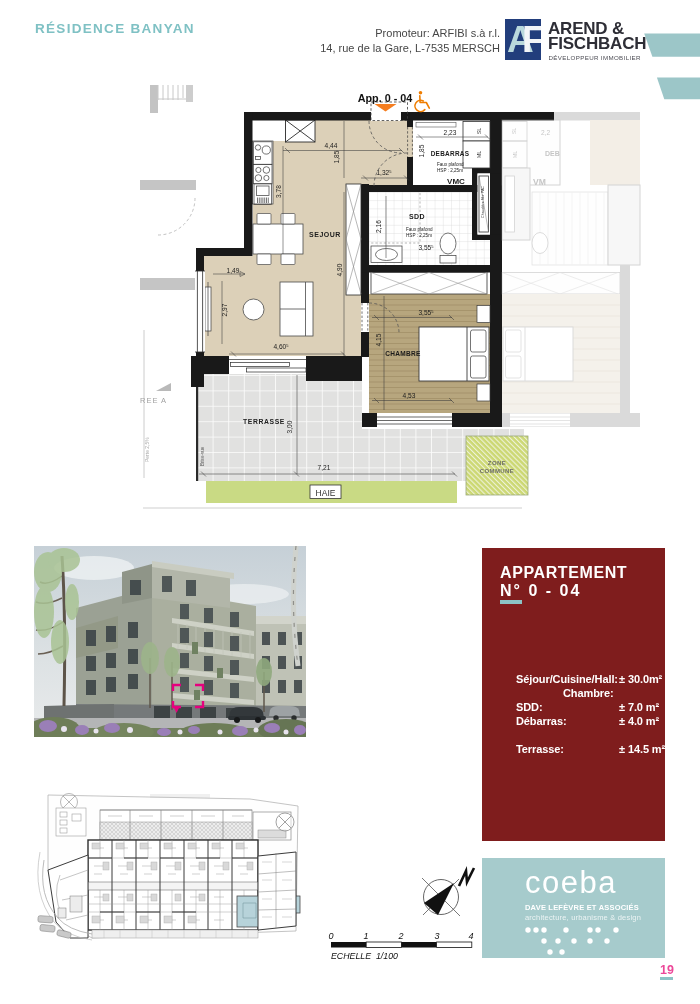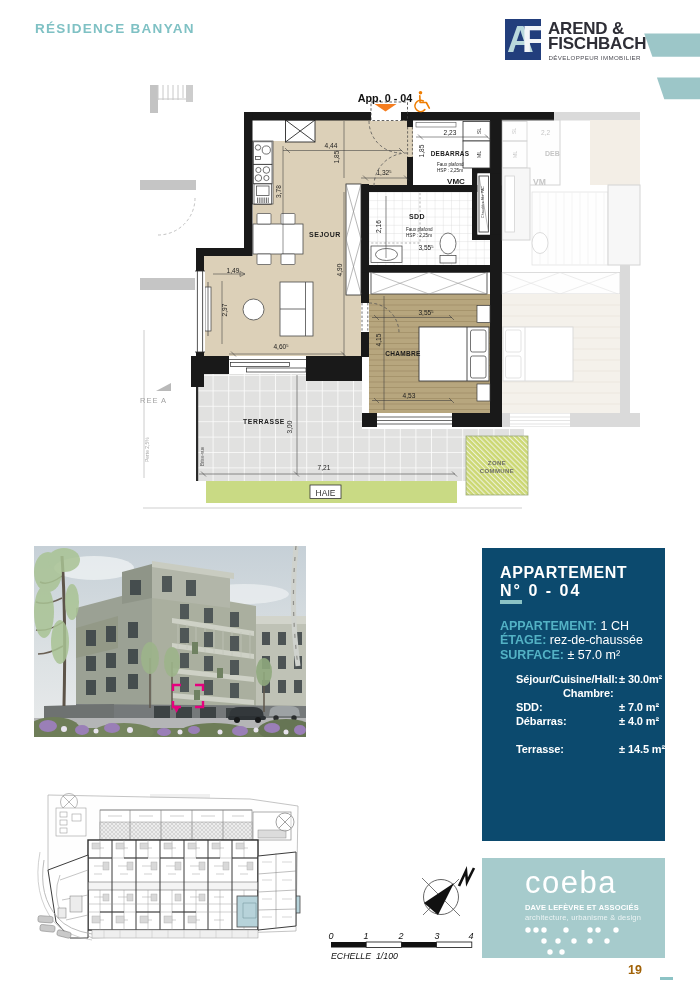--- a/index.html
+++ b/index.html
@@ -7,20 +7,21 @@
         font-family:"Liberation Sans", sans-serif;}
   .abs{position:absolute;}
 </style>
 </head>
 <body>
 <div id="page">
 
   <div class="abs" style="left:35px;top:21px;font-size:13.5px;font-weight:bold;letter-spacing:1.3px;color:#7fc1c4;">RÉSIDENCE BANYAN</div>
 
 
+  <div class="abs" style="left:250px;top:26px;width:250px;text-align:right;font-size:11px;color:#464646;line-height:15px;">Promoteur: ARFIBI s.à r.l.<br>14, rue de la Gare, L-7535 MERSCH</div>
 
   <div class="abs" style="left:505px;top:19px;width:36px;height:41px;background:#223e7c;overflow:hidden;">
 
     <div class="abs" style="left:2px;top:3px;font-size:37px;font-weight:bold;color:#b9d8dc;line-height:36px;">A</div>
 
     <div class="abs" style="left:17px;top:3px;font-size:37px;font-weight:bold;color:#f2f5f8;line-height:36px;">F</div>
   </div>
 
   <div class="abs" style="left:548px;top:22px;font-size:17px;font-weight:bold;color:#2e2e36;line-height:14.8px;letter-spacing:-0.2px;">AREND &amp;<br>FISCHBACH</div>
 
@@ -536,31 +537,26 @@
           <circle cx="62" cy="185" r="2.5"></circle>
           <circle cx="96" cy="184" r="3"></circle>
         <circle cx="146" cy="186" r="2.5"></circle>
           <circle cx="186" cy="186" r="2.5"></circle>
           <circle cx="222" cy="184" r="2.5"></circle>
           <circle cx="252" cy="186" r="2.5"></circle>
       </g>
     </g>
   </svg>
 
-  <div class="abs" style="left:482px;top:548px;width:183px;height:293px;background:#0c4a6e;color:#fff;">
+  <div class="abs" style="left:482px;top:548px;width:183px;height:293px;background:#7f1d1d;color:#fff;">
 
     <div class="abs" style="left:18px;top:16px;font-size:16px;font-weight:bold;letter-spacing:0.6px;line-height:17.5px;">APPARTEMENT<br><span style="letter-spacing:2px;">N° 0 - 04</span></div>
 
     <div class="abs" style="left:18px;top:52px;width:22px;height:4px;background:#8cc3c5;"></div>
 
-    <div class="abs" style="left:18px;top:71px;font-size:12.5px;line-height:14.3px;">
-      <span style="color:#53b2c5;font-weight:bold;">APPARTEMENT:</span> 1 CH<br>
-      <span style="color:#53b2c5;font-weight:bold;">ÉTAGE:</span> rez-de-chaussée<br>
-      <span style="color:#53b2c5;font-weight:bold;">SURFACE:</span> ± 57.0 m²
-    </div>
 
     <div class="abs" style="left:34px;top:124px;font-size:11px;letter-spacing:-0.1px;font-weight:bold;line-height:14px;width:162px;white-space:nowrap;">
       <div style="position:relative;">Séjour/Cuisine/Hall:<span style="position:absolute;left:103px;top:0;">± 30.0m²</span></div>
       <div style="position:relative;margin-left:47px;">Chambre:<span style="position:absolute;left:103px;top:0;">± 16.0 m²</span></div>
       <div style="position:relative;">SDD:<span style="position:absolute;left:103px;top:0;">± 7.0 m²</span></div>
       <div style="position:relative;">Débarras:<span style="position:absolute;left:103px;top:0;">± 4.0 m²</span></div>
       <div>&nbsp;</div>
       <div style="position:relative;">Terrasse:<span style="position:absolute;left:103px;top:0;">± 14.5 m²</span></div>
     </div>
   </div>
@@ -733,17 +729,17 @@
           <circle cx="76" cy="83" r="2.7"></circle>
           <circle cx="92" cy="83" r="2.7"></circle>
         <circle cx="108" cy="83" r="2.7"></circle>
           <circle cx="125" cy="83" r="2.7"></circle>
         <circle cx="68" cy="94" r="2.7"></circle>
           <circle cx="80" cy="94" r="2.7"></circle>
       </g>
     </svg>
   </div>
 
-  <div class="abs" style="left:628px;top:963px;font-size:12.5px;font-weight:bold;color:#a16207;">19</div>
+  <div class="abs" style="left:660px;top:963px;font-size:12.5px;font-weight:bold;color:#ec4899;">19</div>
 
   <div class="abs" style="left:660px;top:977px;width:13px;height:2.5px;background:#8cc3c5;"></div>
 
 </div>
 
 </body></html>

